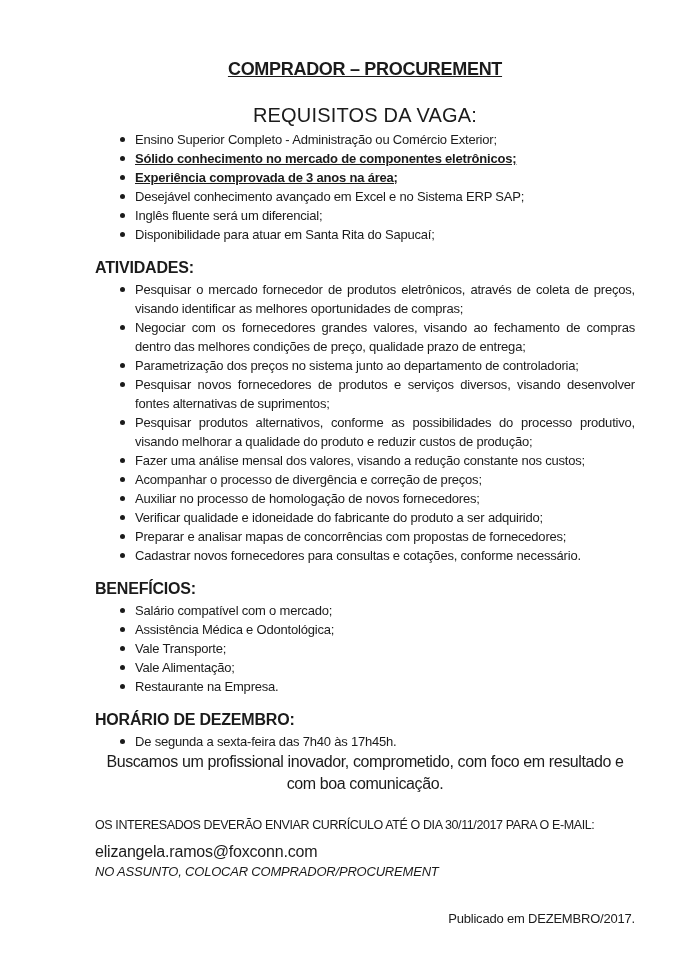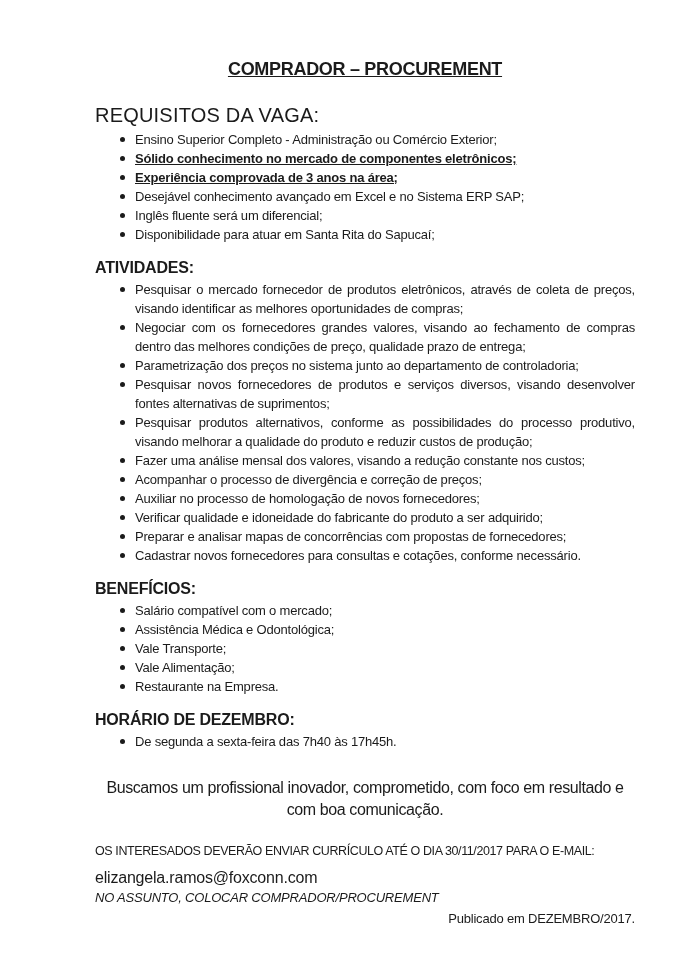--- a/index.html
+++ b/index.html
@@ -47,20 +47,21 @@
     margin: 15px 0 3px 0;
     font-size: 16px;
     font-weight: 700;
     letter-spacing: -0.2px;
   }
   .sec-h.light {
     margin-top: 24px;
     font-size: 20px;
     font-weight: 400;
     letter-spacing: 0.2px;
+    text-align: center;
   }
 
   
   ul.list { list-style: none; }
   ul.list li {
     position: relative;
     padding-left: 40px;
     font-size: 13px;
     line-height: 19px;
     letter-spacing: -0.2px;
@@ -76,21 +77,20 @@
     background: #1b1b1b;
   }
   ul.list li.just { text-align: justify; }
   ul.list li.emph {
     font-weight: 700;
     text-decoration: underline;
   }
 
   
   .closing {
-    margin-top: 26px;
     text-align: center;
     font-size: 16px;
     letter-spacing: -0.4px;
     line-height: 22px;
     padding: 0 8px;
   }
   .contact { margin-top: 21px; text-align: left; }
   .contact .instr {
     font-size: 12.5px;
     letter-spacing: -0.4px;

